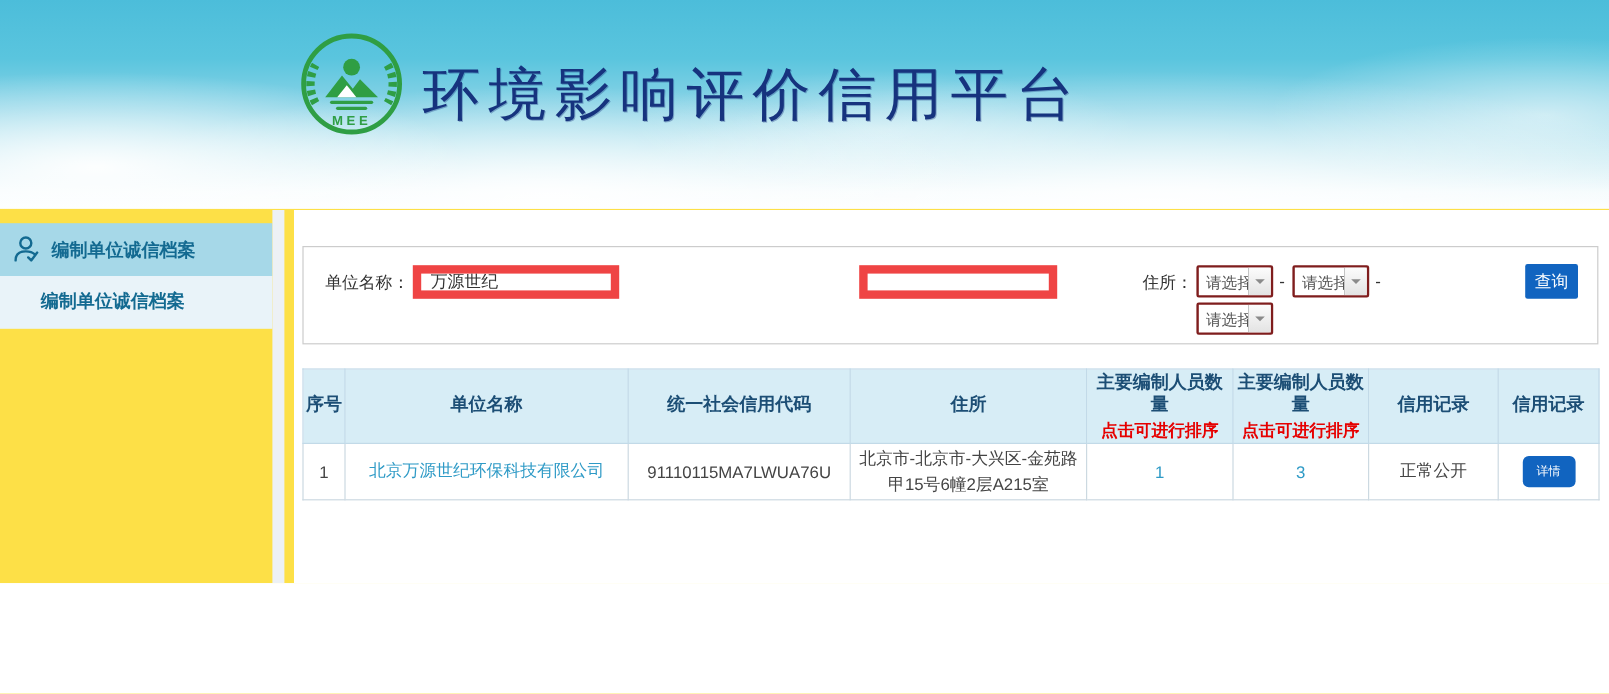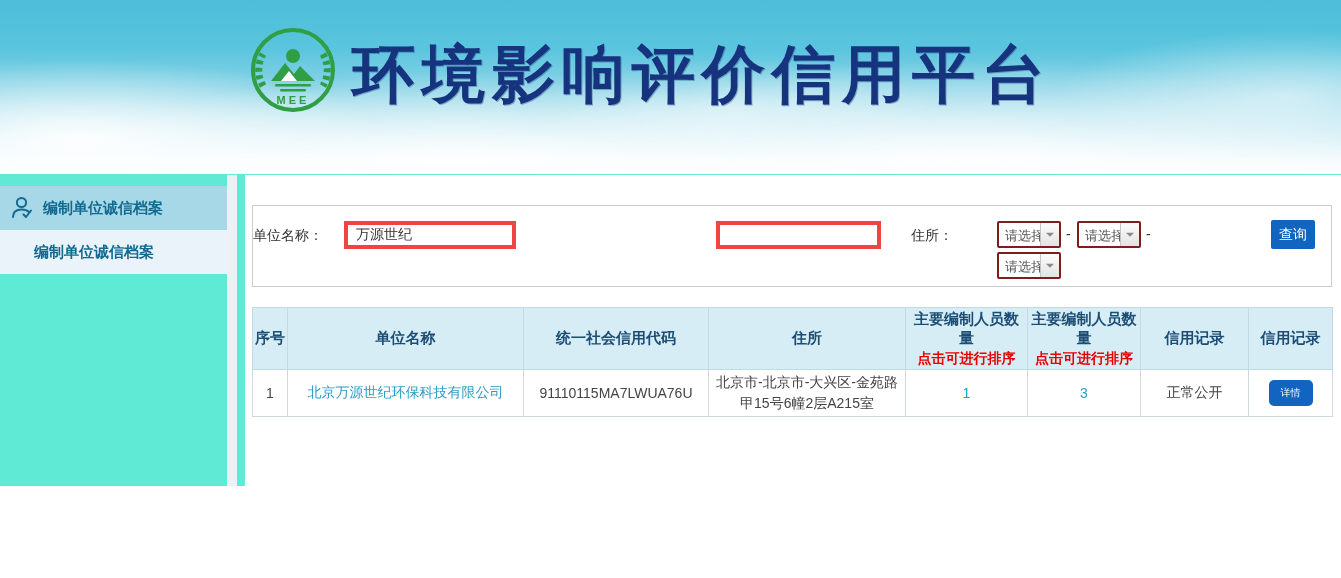--- a/index.html
+++ b/index.html
@@ -1,34 +1,34 @@
 <!DOCTYPE html>
 <html><head>
 <meta charset="utf-8">
 <style>
   * { margin:0; padding:0; box-sizing:border-box; }
   html,body { background:#fff; }
   body { font-family:"Liberation Sans","DejaVu Sans",sans-serif; }
-  .page { position:relative; width:1341px; height:486px; overflow:hidden; background:#5eead4; }
+  .page { position:relative; width:1341px; height:486px; overflow:hidden; background:#fde047; }
 
   
   .sky {
     position:absolute; top:0; left:0; width:100%; height:174px;
     background:
       radial-gradient(ellipse 430px 110px at 6% 80%,  rgba(255,255,255,.95), rgba(255,255,255,0) 72%),
       radial-gradient(ellipse 520px 130px at 34% 95%, rgba(255,255,255,.92), rgba(255,255,255,0) 72%),
       radial-gradient(ellipse 640px 150px at 72% 98%, rgba(255,255,255,.88), rgba(255,255,255,0) 74%),
       radial-gradient(ellipse 320px  90px at 96% 55%, rgba(255,255,255,.55), rgba(255,255,255,0) 72%),
       radial-gradient(ellipse 300px  70px at 55% 62%, rgba(255,255,255,.45), rgba(255,255,255,0) 70%),
       linear-gradient(180deg,#4cbdda 0%,#5ac5de 28%,#8cd4e7 52%,#c9ebf3 76%,#f4fbfd 92%,#fbfeff 100%);
   }
   .logo { position:absolute; left:249px; top:26px; width:88px; height:88px; }
   .site-title {
-    position:absolute; left:352px; top:32px;
-    font-size:63px; font-weight:bold; color:#16337e; letter-spacing:7px;
+    position:absolute; left:352px; top:47px;
+    font-size:48px; font-weight:normal; color:#16337e; letter-spacing:7px;
     text-shadow:1px 1px 0 rgba(22,51,126,.35); white-space:nowrap;
   }
 
   
   .breadcrumb {
     position:absolute; top:140px; left:0; right:0; height:34px;
     line-height:34px; padding-left:8px; font-size:13px; color:#6b7680;
     border-bottom:1px solid #dde4e8; box-shadow:0 2px 3px rgba(120,140,150,.08);
   }
   .breadcrumb span { margin-right:4px; }
@@ -46,25 +46,25 @@
     position:absolute; top:230px; left:0; width:227px; height:44px;
     background:#e9f3f9; color:#136a91; font-weight:bold; font-size:15px;
     line-height:44px; padding-left:34px; cursor:pointer;
   }
   .v-divider { position:absolute; top:175px; bottom:0; left:227px; width:10px; background:#edf1f5; }
 
   
   .main { position:absolute; left:245px; top:175px; right:0; bottom:0; background:#fff; }
 
   .search-panel { position:absolute; left:7px; top:30px; width:1080px; height:82px; border:1px solid #ccc; background:#fff; }
-  .fld-label { position:absolute; font-size:14px; color:#333; line-height:28px; white-space:nowrap; }
+  .fld-label { position:absolute; font-size:14px; color:#333; line-height:28px; text-align:right; white-space:nowrap; }
   .lbl-company { left:0; top:15px; width:88px; }
   .lbl-code    { left:318px; top:15px; width:142px; }
   .lbl-addr    { left:658px; top:15px; width:83px; }
-  .txt-input { position:absolute; height:28px; border:4px solid #ef4444; padding:0 8px; font-size:14px; color:#333; outline:none; font-family:inherit; }
+  .txt-input { position:absolute; height:28px; border:7px solid #ef4444; padding:0 8px; font-size:14px; color:#333; outline:none; font-family:inherit; }
   .inp-company { left:91px;  top:15px; width:172px; }
   .inp-code    { left:463px; top:15px; width:165px; }
 
   .combo { position:absolute; width:64px; height:27px; border:2px solid #7f1d1d; background:#fff; display:flex; border-radius:2px; cursor:pointer;justify-content:space-between; }
   .combo-text { flex:1; font-size:13px; color:#555; line-height:25px; padding-left:6px; overflow:hidden; white-space:nowrap; }
   .combo-arrow { width:19px; background:linear-gradient(#fcfcfc,#e3e3e3); border-left:1px solid #c5c5c5; position:relative; border-radius:0 2px 2px 0; }
   .combo-arrow::after { content:""; position:absolute; left:50%; top:50%; transform:translate(-50%,-28%);
     border:4px solid transparent; border-top-color:#8a8a8a; }
   .combo1 { left:744px; top:15px; }
   .combo2 { left:824px; top:15px; }

